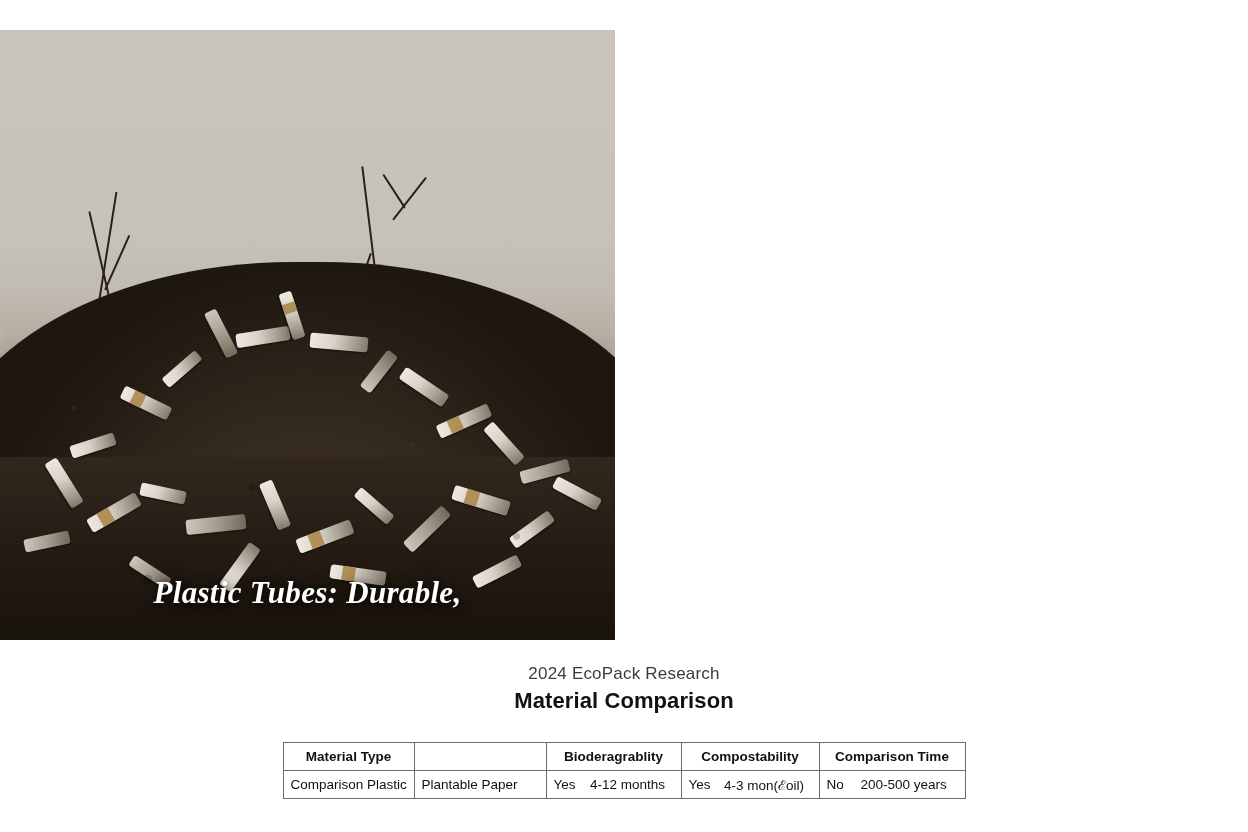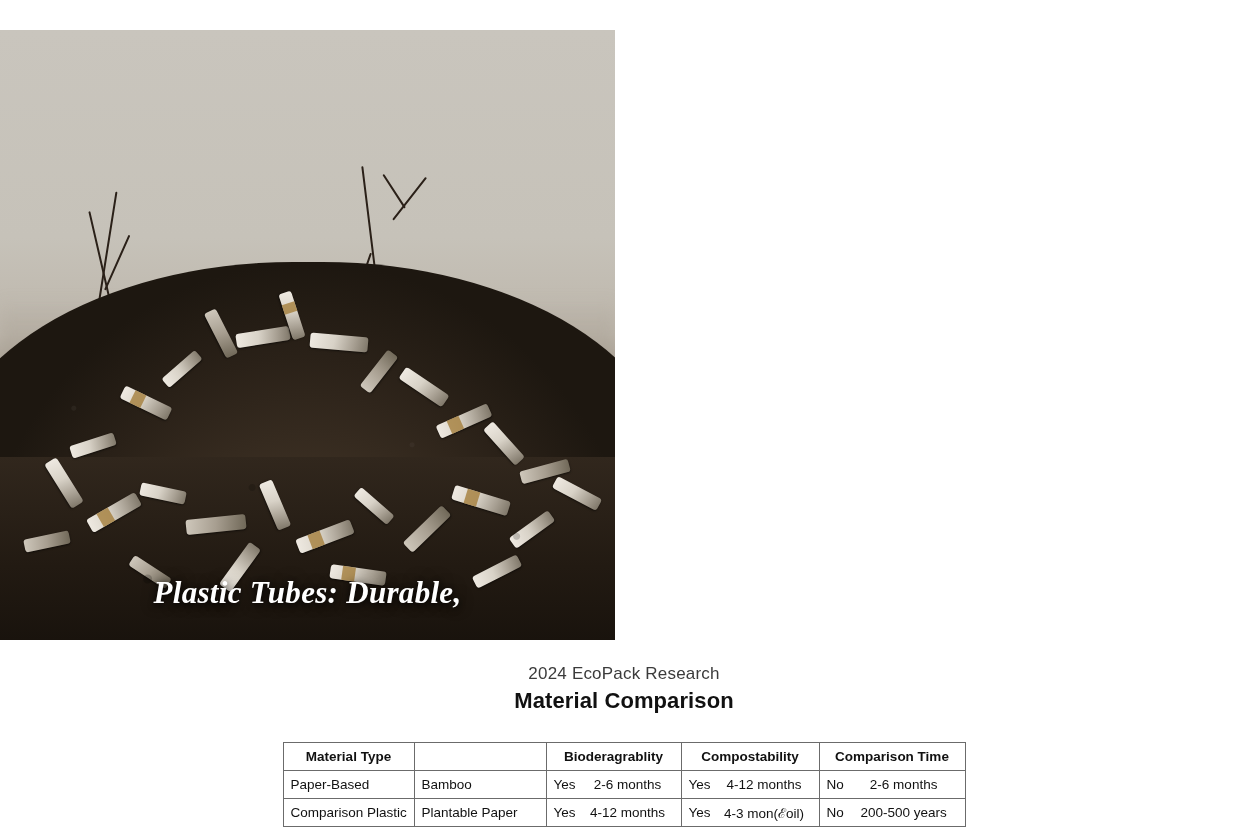--- a/index.html
+++ b/index.html
@@ -251,42 +251,20 @@
         <tr>
           <th>Material Type</th>
           <th></th>
           <th>Bioderagrablity</th>
           <th>Compostability</th>
           <th>Comparison Time</th>
         </tr>
       </thead>
       <tbody>
         <tr>
-          <td>Paper-Based</td>
-          <td>Bamboo</td>
-          <td>
-            <div class="split">
-              <span class="yn">Yes</span>
-              <span class="val">2-6 months</span>
-            </div>
-          </td>
-          <td>
-            <div class="split">
-              <span class="yn">Yes</span>
-              <span class="val">4-12 months</span>
-            </div>
-          </td>
-          <td>
-            <div class="split">
-              <span class="yn">No</span>
-              <span class="val">2-6 months</span>
-            </div>
-          </td>
-        </tr>
-        <tr>
           <td>Comparison Plastic</td>
           <td>Plantable Paper</td>
           <td>
             <div class="split">
               <span class="yn">Yes</span>
               <span class="val">4-12 months</span>
             </div>
           </td>
           <td>
             <div class="split">

